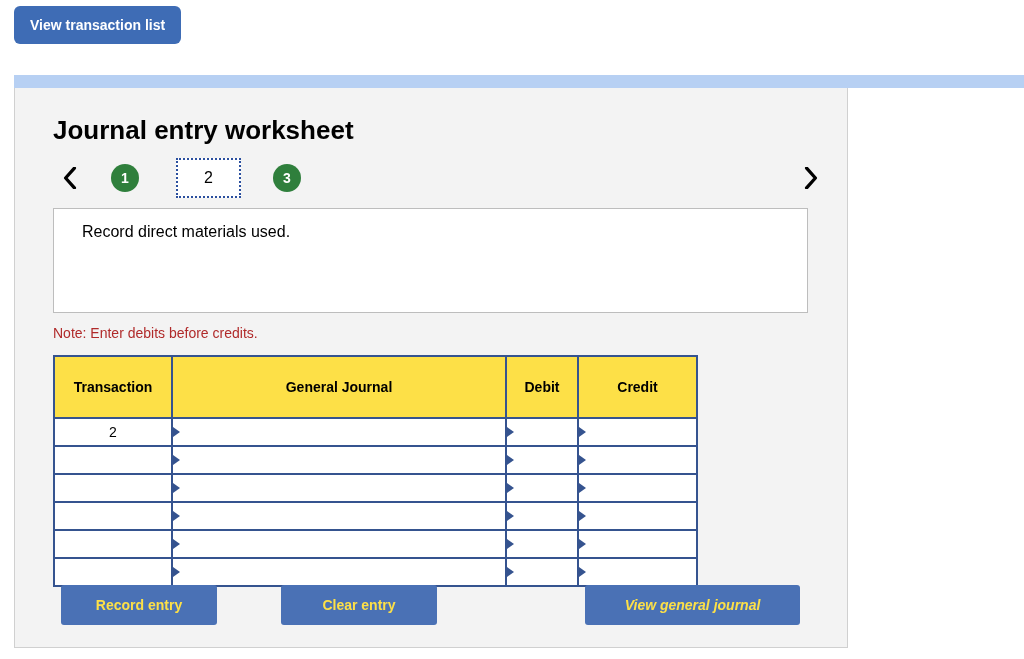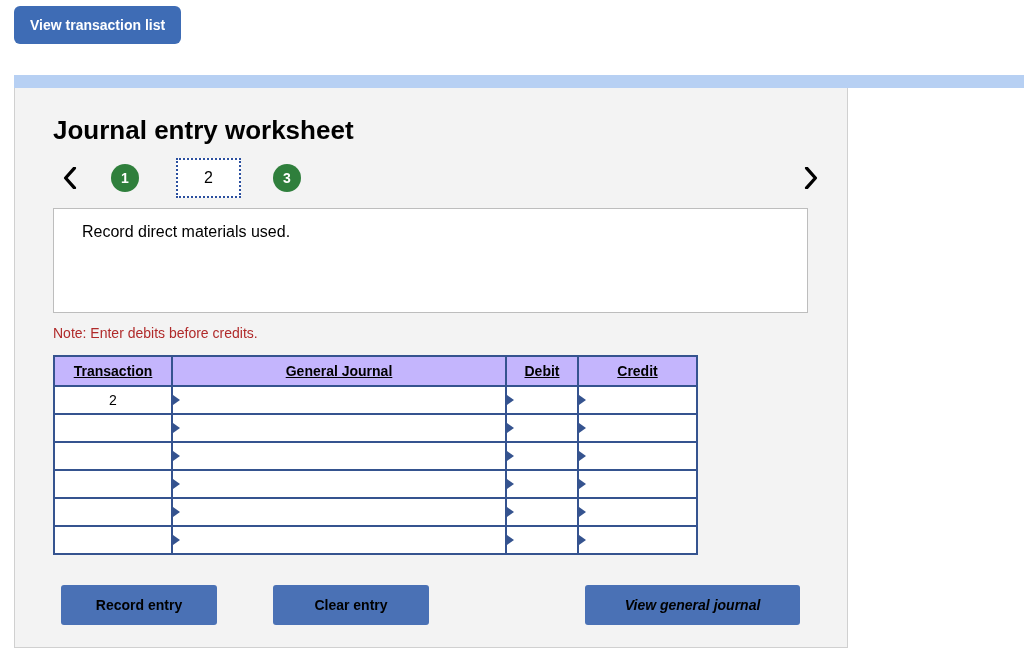--- a/index.html
+++ b/index.html
@@ -64,46 +64,46 @@
     position:absolute; top:325px; left:53px;
     color:#b02a2a; font-size:14px; font-family: Verdana, sans-serif;
   }
 
   .grid {
     position:absolute; top:355px; left:53px;
     border:2px solid #35538f; border-collapse:collapse;
     font-family: Arial, sans-serif;
   }
   .grid th {
-    background:#c4b5fd; color:#000; font-weight:bold; font-size:14px;
-    border:2px solid #35538f; padding:6px 0; text-align:center;text-decoration:underline;
+    background:#fde047; color:#000; font-weight:bold; font-size:14px;
+    border:2px solid #35538f; padding:22px 0; text-align:center;
   }
   .grid td {
     background:#fff; border:2px solid #35538f; height:28px;
     font-size:14px; text-align:center; position:relative;
   }
   .col-txn { width:118px; }
   .col-gj  { width:334px; }
   .col-deb { width:72px; }
   .col-cre { width:119px; }
 
   .tri {
     position:absolute; left:0; top:50%; transform:translateY(-50%);
     width:0; height:0; border-top:5px solid transparent; border-bottom:5px solid transparent;
     border-left:7px solid #35538f;
   }
 
   .btn-row { position:absolute; top:585px; left:53px; width:755px; height:44px; }
   .action-btn {
-    background:#4a71b5; color:#000000; font-weight:bold; font-size:14px;
+    background:#4a71b5; color:#fde047; font-weight:bold; font-size:14px;
     border:none; border-radius:3px; height:40px; cursor:pointer;
     font-family: Arial, sans-serif;
   }
   .btn-record { position:absolute; left:8px;  width:156px; }
-  .btn-clear  { position:absolute; left:220px; width:156px; }
+  .btn-clear  { position:absolute; left:228px; width:156px; }
   .btn-view   { position:absolute; right:8px;   width:215px;font-style:italic; }
 </style>
 </head>
 <body>
 
 <div class="page">
 
   <button class="view-btn">View transaction list</button>
 
   <div class="blue-strip"></div>

